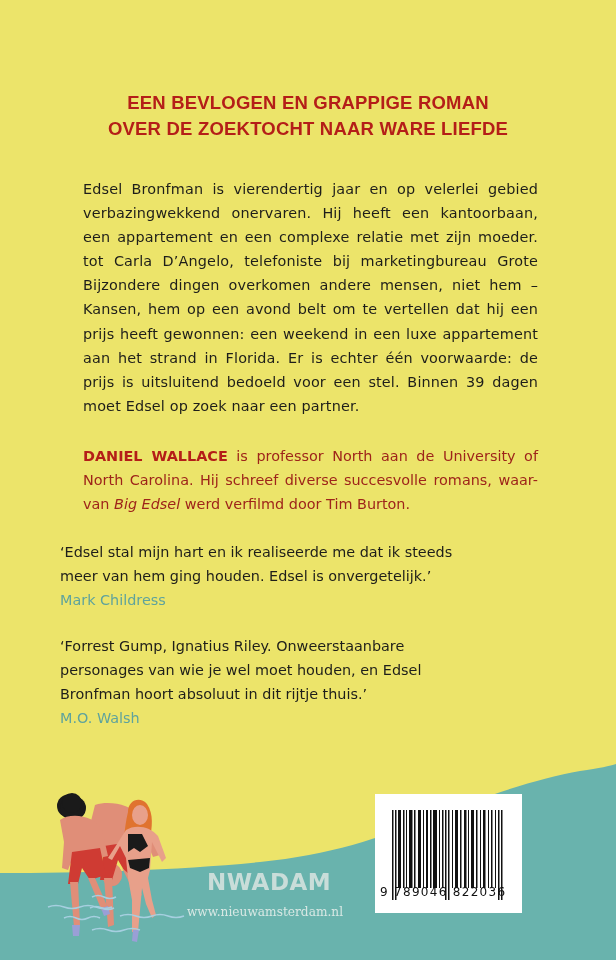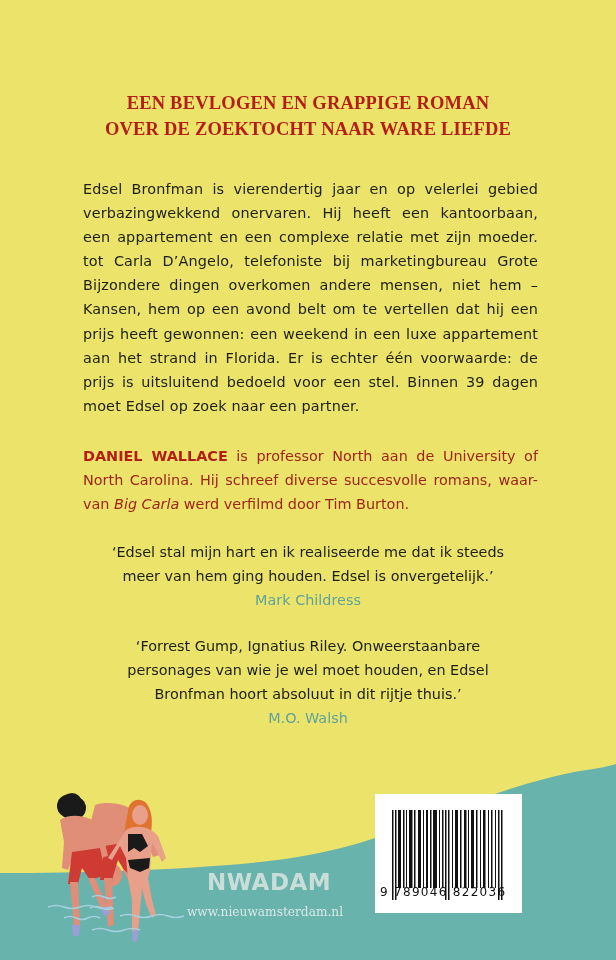--- a/index.html
+++ b/index.html
@@ -5,41 +5,41 @@
   html, body { margin: 0; padding: 0; }
   body {
     width: 616px; height: 960px; overflow: hidden; position: relative;
     background: #ece46a;
     font-family: "DejaVu Sans", sans-serif;
   }
   .cover { position: absolute; inset: 0; }
   .headline {
     position: absolute; left: 0; width: 616px; top: 90px;
     text-align: center; color: #b41e18;
-    font-family: Liberation Serif, serif; font-weight: bold;
+    font-family: Liberation Sans, sans-serif; font-weight: bold;
     font-size: 18.5px; line-height: 26px; letter-spacing: 0.2px;
   }
   .blurb {
     position: absolute; left: 83px; width: 455px; top: 177px;
     color: #1e1e1a; font-size: 14.4px; line-height: 24.1px;
     text-align: justify; letter-spacing: 0.15px;
   }
   .blurb .line { display: block; text-align-last: justify; }
   .blurb .line.last { text-align-last: left; }
   .author-bio {
     position: absolute; left: 83px; width: 455px; top: 444px;
     color: #9e241a; font-size: 14.4px; line-height: 24px;
   }
   .author-bio .line { display: block; text-align: justify; text-align-last: justify; }
   .author-bio .line.last { text-align-last: left; }
   .author-name { font-weight: bold; color: #b41e18; }
   .italic { font-style: italic; }
   .quote {
     position: absolute; left: 60px; width: 496px;
-    text-align: center; color: #1e1e1a; font-size: 14.4px; line-height: 24px;
+    color: #1e1e1a; font-size: 14.4px; line-height: 24px;
   }
   .quote .line { display: block; }
   .quote .source { display: block; color: #5fa39c; }
   .quote1 { top: 540px; }
   .quote2 { top: 634px; }
   svg.scene { position: absolute; left: 0; top: 0; }
   .logo {
     position: absolute; left: 207px; top: 869px; width: 116px;
     text-align: center; color: #c9ddd9; font-weight: bold;
     font-size: 23px; letter-spacing: 0.5px; font-family: "DejaVu Sans", sans-serif;
@@ -120,21 +120,21 @@
     <span class="line">Kansen, hem op een avond belt om te vertellen dat hij een</span>
     <span class="line">prijs heeft gewonnen: een weekend in een luxe appartement</span>
     <span class="line">aan het strand in Florida. Er is echter één voorwaarde: de</span>
     <span class="line">prijs is uitsluitend bedoeld voor een stel. Binnen 39 dagen</span>
     <span class="line last">moet Edsel op zoek naar een partner.</span>
   </div>
 
   <div class="author-bio">
     <span class="line"><span class="author-name">DANIEL WALLACE</span><span> is professor North aan de University of</span></span>
     <span class="line">North Carolina. Hij schreef diverse succesvolle romans, waar-</span>
-    <span class="line last"><span>van </span><span class="italic">Big Carla</span><span> werd verfilmd door Tim Burton.</span></span>
+    <span class="line last"><span>van </span><span class="italic">Big Edsel</span><span> werd verfilmd door Tim Burton.</span></span>
   </div>
 
   <div class="quote quote1">
     <span class="line">‘Edsel stal mijn hart en ik realiseerde me dat ik steeds</span>
     <span class="line">meer van hem ging houden. Edsel is onvergetelijk.’</span>
     <span class="source">Mark Childress</span>
   </div>
 
   <div class="quote quote2">
     <span class="line">‘Forrest Gump, Ignatius Riley. Onweerstaanbare</span>

